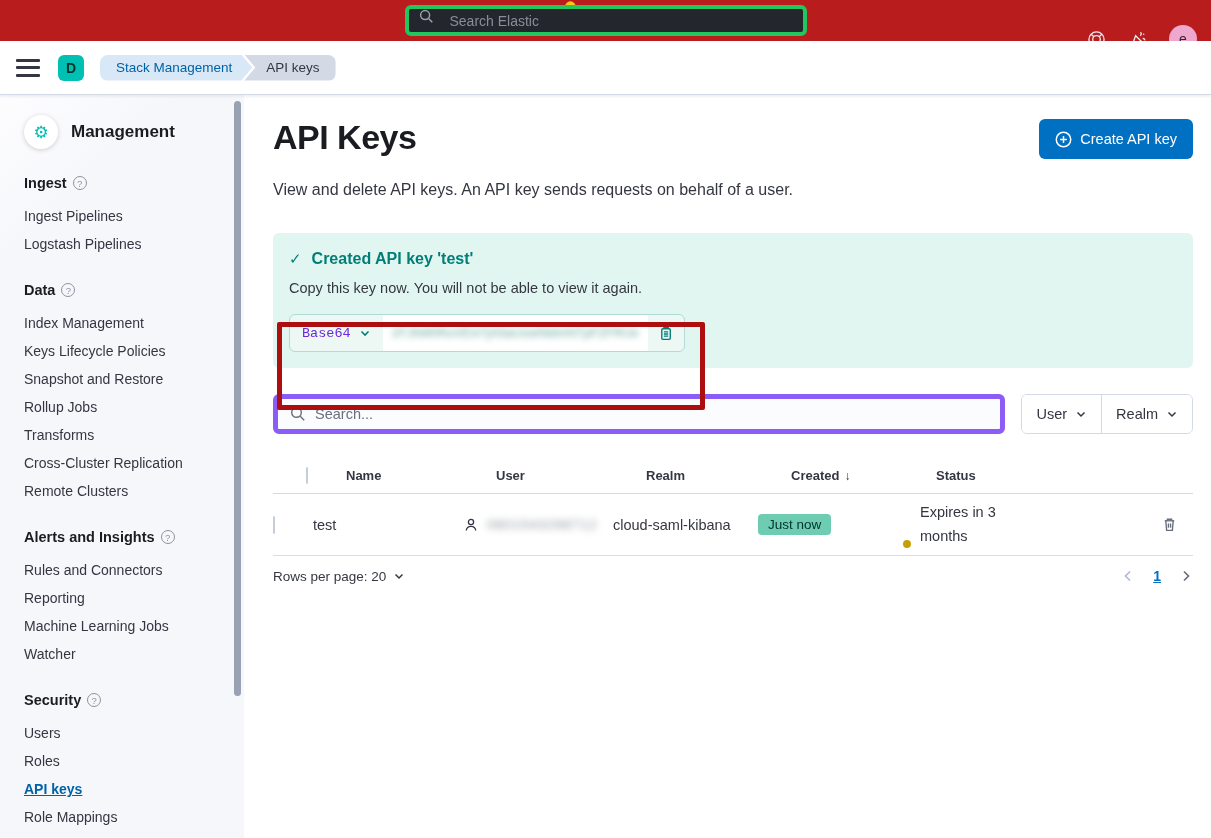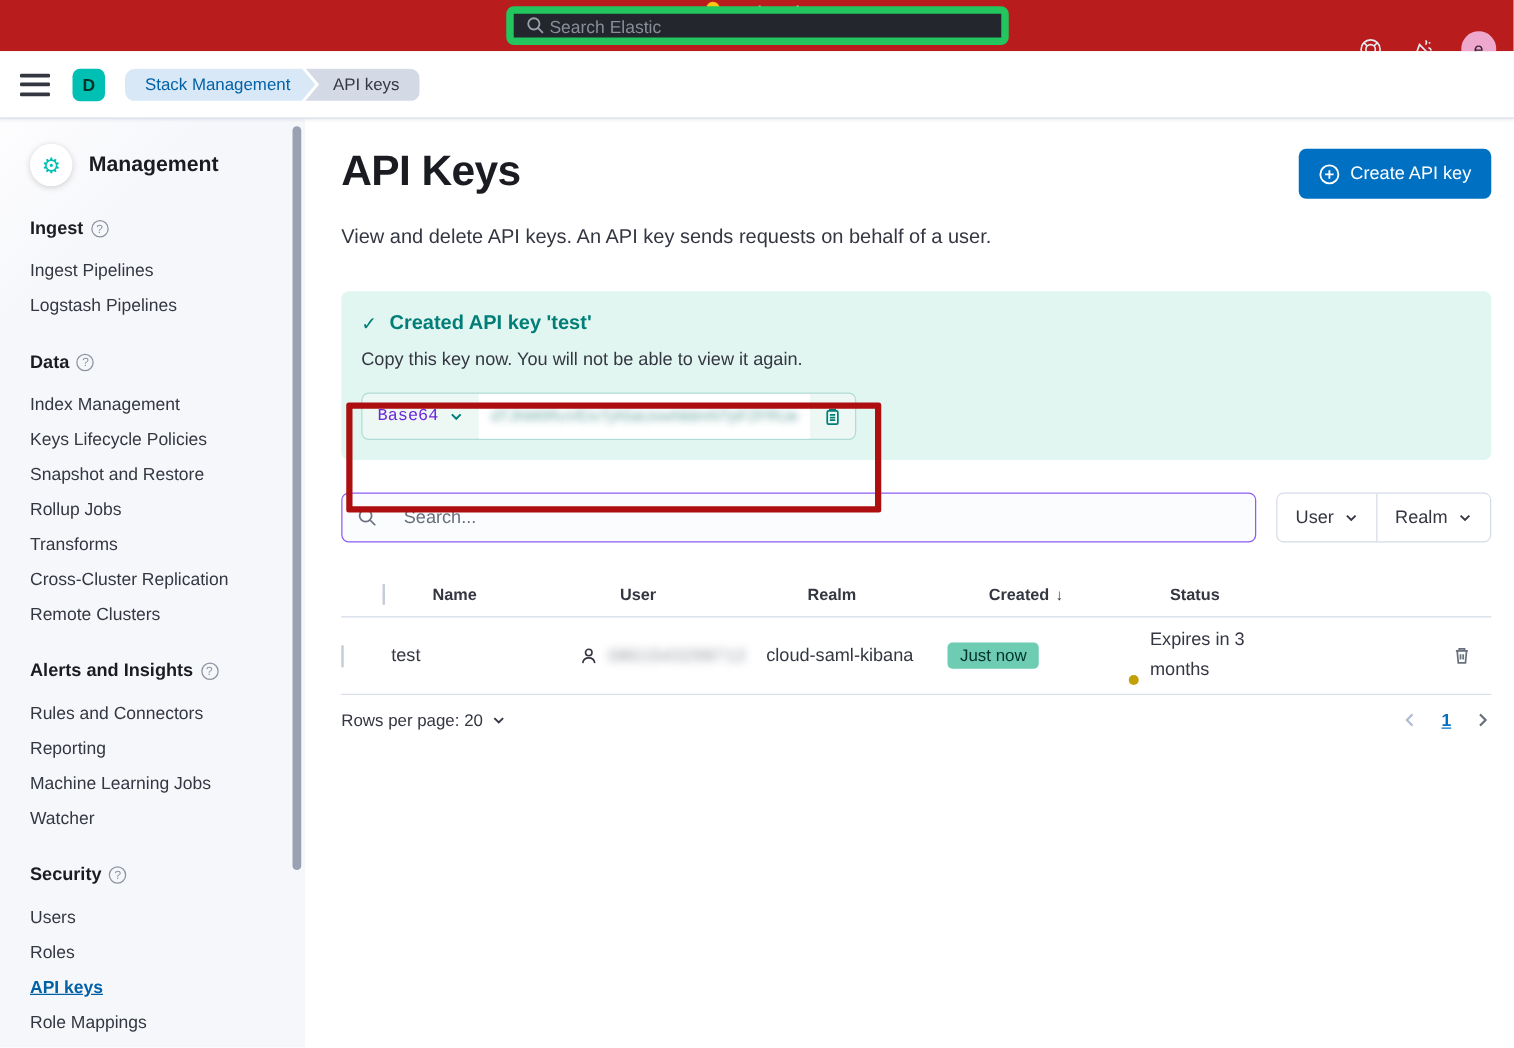--- a/index.html
+++ b/index.html
@@ -4,21 +4,21 @@
 <style>
   * { margin:0; padding:0; box-sizing:border-box; }
   html,body { width:1211px; height:838px; font-family:"Liberation Sans", sans-serif; background:#fff; overflow:hidden; }
   .page { position:relative; width:1211px; height:838px; }
 
   
   .topbar { position:relative; height:41px; background:#b91c1c; display:flex; align-items:center; padding:0 14px;flex-direction:column; }
   .brand { display:flex; align-items:center; gap:9px; }
   .brand-name { color:#fff; font-size:19px; font-weight:400; letter-spacing:.2px; }
   .top-search { position:absolute; left:50%; transform:translateX(-50%); top:5px; width:402px; height:31px;
-    background:#23262d; border:6px solid #22c55e; border-radius:6px; display:flex; align-items:center; padding:0 10px; gap:4px; }
+    background:#23262d; border:4px solid #22c55e; border-radius:6px; display:flex; padding:0 10px; gap:16px; }
   .top-search input { background:transparent; border:none; outline:none; color:#d4dae3; font-size:14px; width:100%; font-family:inherit; }
   .top-search input::placeholder { color:#878e9a; }
   .top-icons { margin-left:auto; display:flex; align-items:center; gap:22px; }
   .avatar { width:28px; height:28px; border-radius:50%; background:#efa8cd; color:#3b2432; font-size:14px;
     display:flex; align-items:center; justify-content:center; }
 
   
   .crumbbar { height:54px; background:#fff; display:flex; align-items:center; padding:0 16px;
     border-bottom:1px solid #d3dae6; box-shadow:0 2px 2px rgba(152,162,179,.15); position:relative; z-index:3; }
   .menu-btn { width:24px; height:18px; display:flex; flex-direction:column; justify-content:space-between; cursor:pointer; margin-right:18px; }
@@ -70,22 +70,22 @@
   .keygroup-input { width:265px; background:#fff; display:flex; align-items:center; padding:0 10px; }
   .obscured-key { font-size:12.5px; color:#6aa8a0; filter:blur(3px); white-space:nowrap; overflow:hidden; }
   .keygroup-copy { display:flex; align-items:center; justify-content:center; width:36px; color:#007e77; cursor:pointer; }
 
   
   .annotation-rect { position:absolute; left:277px; top:322px; width:428px; height:88px;
     border:5px solid #ad0e10; border-radius:2px; z-index:9; pointer-events:none; }
 
   
   .toolbar { margin-top:26px; display:flex; align-items:center; gap:16px; }
-  .search-box { flex:1; height:40px; border:1px solid #8b5cf6; border-radius:6px; background:#fbfcfd;
-    display:flex; align-items:center; padding:0 12px; gap:21px; color:#69707d; }
+  .search-box { flex:1; height:40px; border:5px solid #8b5cf6; border-radius:6px; background:#fbfcfd;
+    display:flex; align-items:center; padding:0 12px; gap:9px; color:#69707d; }
   .search-box input { border:none; outline:none; background:transparent; font-size:14.5px; width:100%; font-family:inherit; color:#343741; }
   .search-box input::placeholder { color:#69707d; }
   .filter-group { display:flex; height:40px; border:1px solid #d3dae6; border-radius:6px; background:#fff; overflow:hidden; }
   .filter-btn { display:flex; align-items:center; gap:8px; padding:0 14px; font-size:14.5px; color:#343741; cursor:pointer; background:#fff; border:none; font-family:inherit; }
   .filter-btn + .filter-btn { border-left:1px solid #d3dae6; }
 
   
   .table { margin-top:24px; }
   .t-head, .t-row { display:grid; grid-template-columns:40px 150px 150px 145px 145px 1fr 40px; align-items:center; }
   .t-head { height:36px; border-bottom:1px solid #d3dae6; font-size:13px; font-weight:700; color:#343741;padding-left:33px; }

